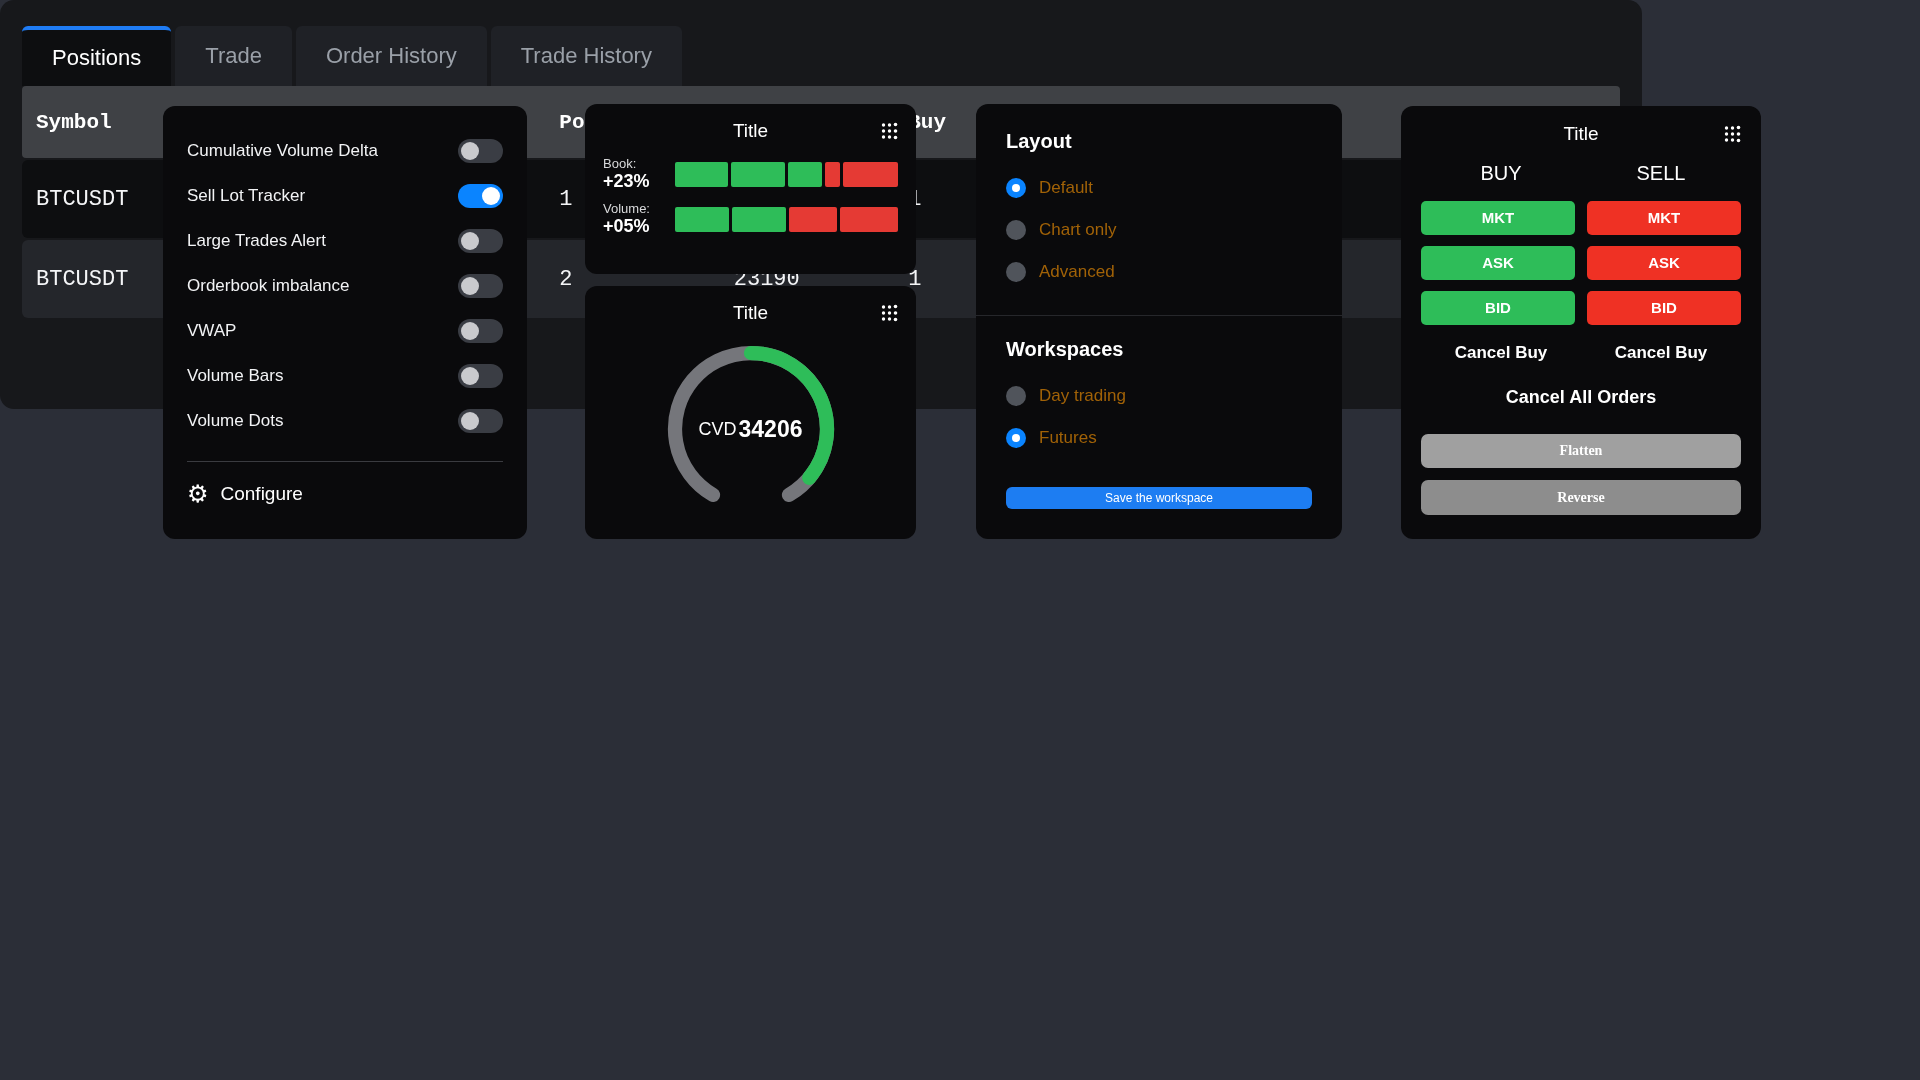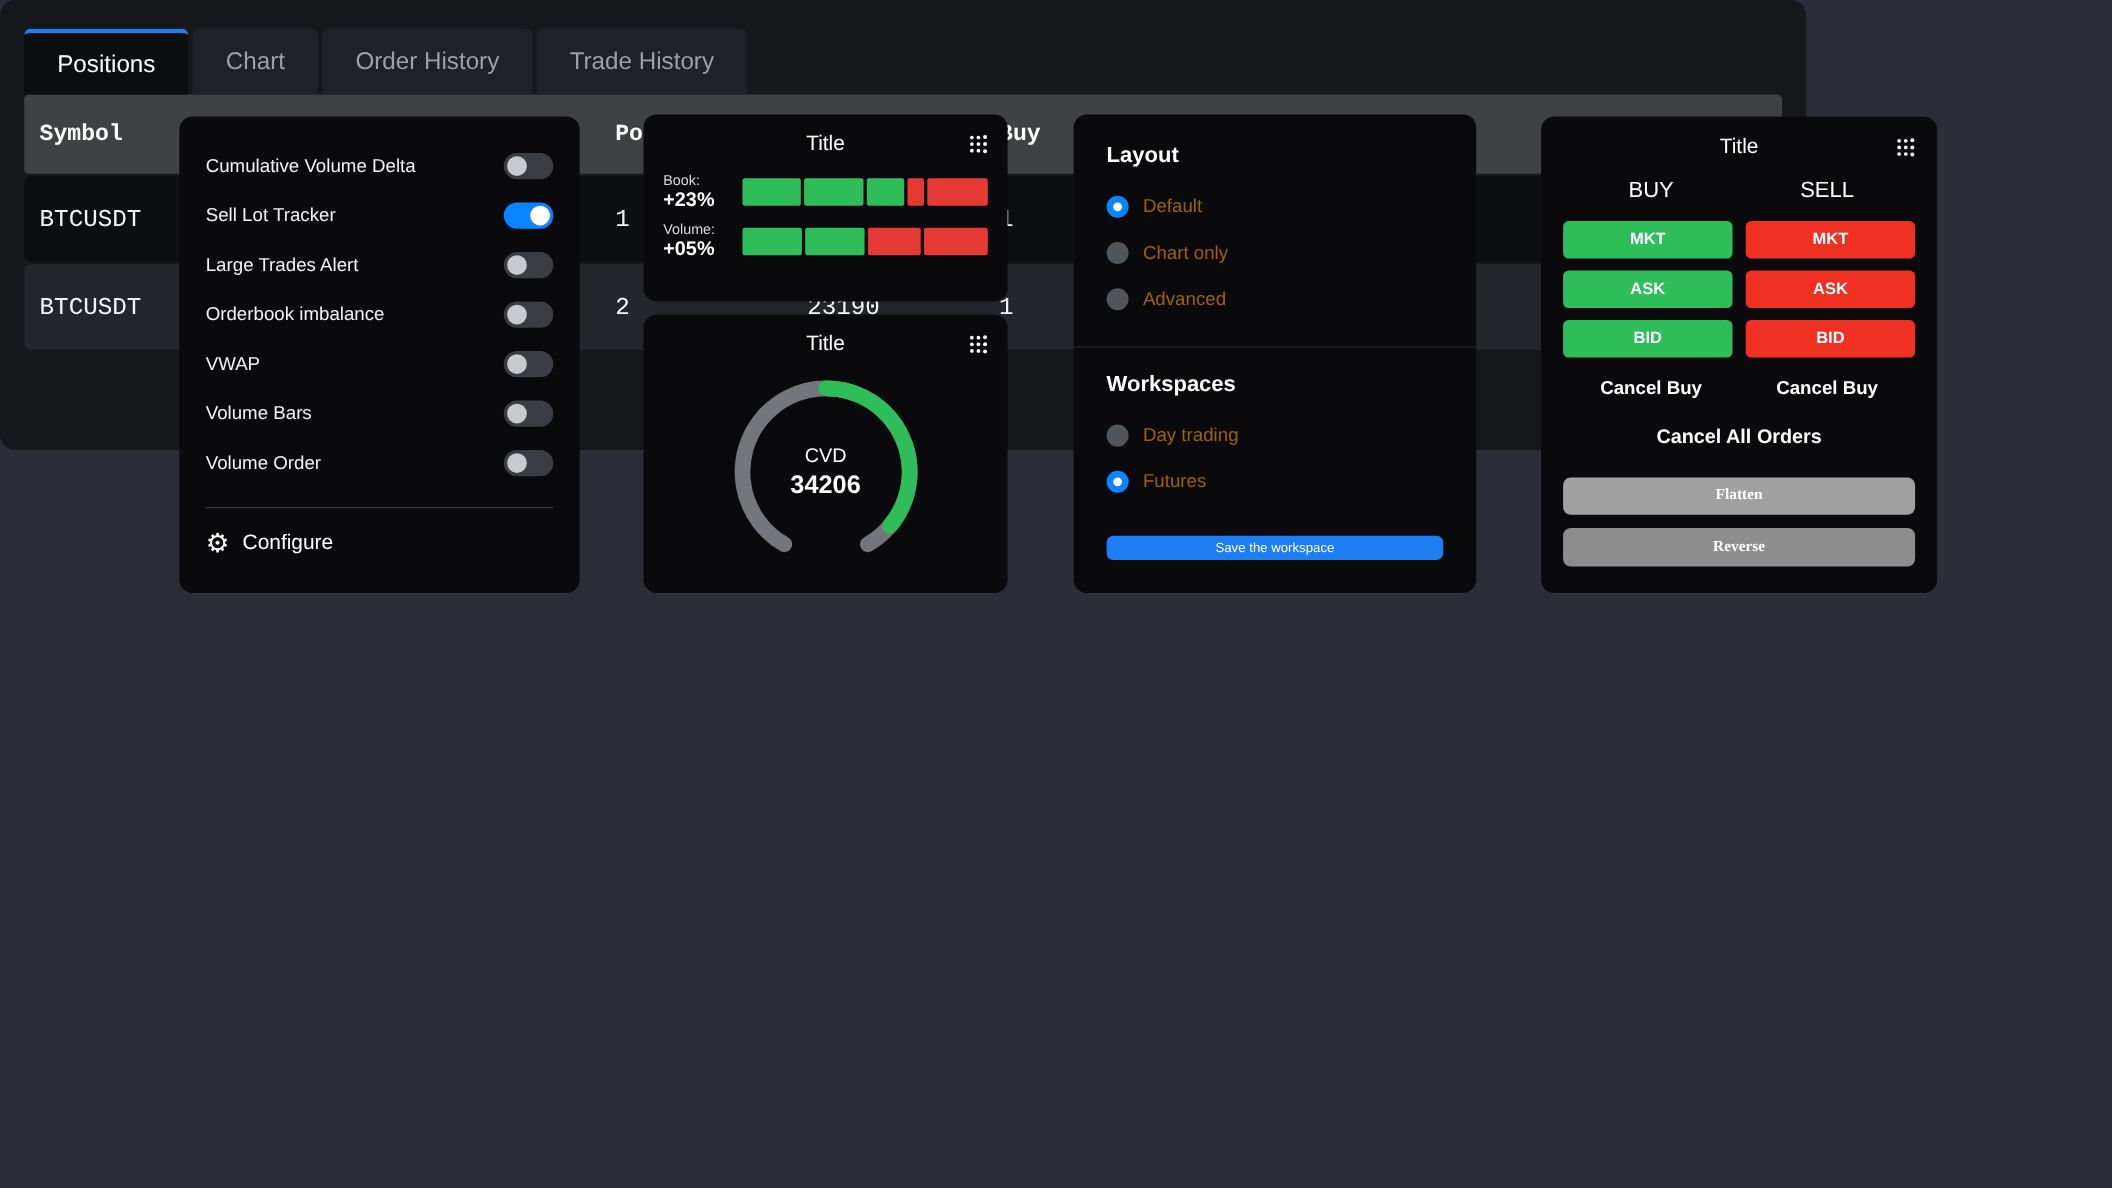--- a/index.html
+++ b/index.html
@@ -31,21 +31,21 @@
   .meter-name{font-size:13px;color:#d9dadc;}
   .meter-value{font-size:18px;font-weight:700;color:#fff;}
   .meter-bar{flex:1;display:flex;gap:3px;height:25px;}
   .seg{border-radius:2px;}
   .seg.green{background:#2ebd59;}
   .seg.red{background:#e53a34;}
 
   
   .cvd{left:585px;top:286px;width:331px;height:253px;padding:14px 18px;}
   .gauge-wrap{position:relative;width:190px;height:190px;margin:8px auto 0;}
-  .gauge-center{position:absolute;inset:0;display:flex;flex-direction:column;align-items:center;justify-content:center;gap:2px;}
+  .gauge-center{position:absolute;inset:0;display:flex;flex-direction:row;align-items:center;justify-content:center;gap:2px;}
   .gauge-label{font-size:18px;color:#fff;}
   .gauge-value{font-size:23px;font-weight:700;color:#fff;}
 
   
   .layoutp{left:976px;top:104px;width:366px;height:435px;padding:26px 30px 30px;display:flex;flex-direction:column;}
   .section-heading{font-size:20px;font-weight:700;color:#fff;margin:0 0 14px;}
   .radio-row{display:flex;align-items:center;gap:13px;height:42px;cursor:pointer;}
   .radio{width:20px;height:20px;border-radius:50%;background:#50545b;position:relative;flex:0 0 auto;}
   .radio.sel{background:#0a84ff;}
   .radio.sel::after{content:"";position:absolute;top:6px;left:6px;width:8px;height:8px;border-radius:50%;background:#fff;}
@@ -114,21 +114,21 @@
             <div class="knob"></div>
           </div>
         </div>
         <div class="toggle-row">
           <span class="toggle-label">Volume Bars</span>
           <div class="toggle">
             <div class="knob"></div>
           </div>
         </div>
         <div class="toggle-row">
-          <span class="toggle-label">Volume Order</span>
+          <span class="toggle-label">Volume Dots</span>
           <div class="toggle">
             <div class="knob"></div>
           </div>
         </div>
       </div>
     <div class="divider"></div>
     <div class="configure">
       <span class="gear">⚙</span>
       <span>Configure</span>
     </div>
@@ -298,21 +298,21 @@
       <span>Cancel Buy</span>
     </div>
     <div class="cancel-all">Cancel All Orders</div>
     <button class="gray-btn flatten">Flatten</button>
     <button class="gray-btn reverse">Reverse</button>
   </section>
 
   <section class="bottom">
     <div class="tabs" id="tabs">
         <div class="tab active">Positions</div>
-        <div class="tab">Chart</div>
+        <div class="tab">Trade</div>
         <div class="tab">Order History</div>
         <div class="tab">Trade History</div>
       </div>
     <div class="thead" id="table-head">
         <div class="th">Symbol</div>
         <div class="th">Size</div>
         <div class="th">Entry Price</div>
         <div class="th">Positions</div>
         <div class="th">Avg. Price</div>
         <div class="th">Buy</div>

